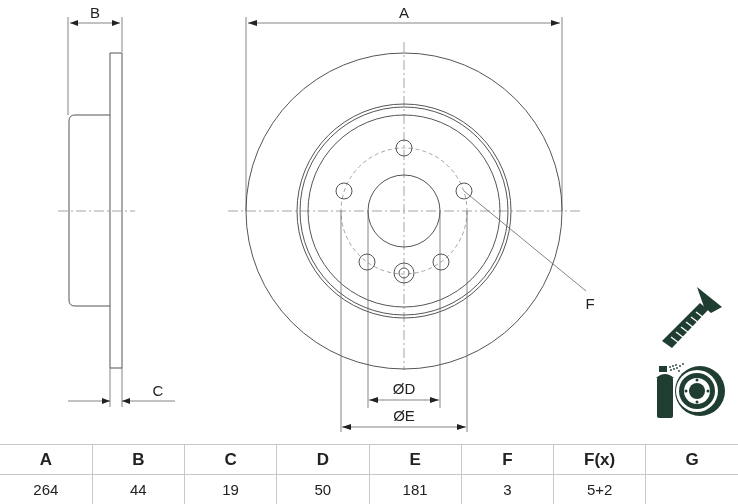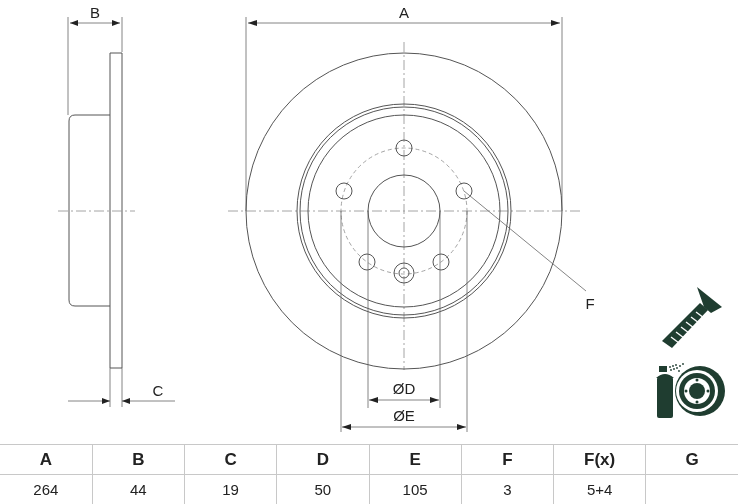--- a/index.html
+++ b/index.html
@@ -150,19 +150,19 @@
     <td>E</td>
     <td>F</td>
     <td>F(x)</td>
     <td>G</td>
   </tr>
   <tr class="val">
     <td>264</td>
     <td>44</td>
     <td>19</td>
     <td>50</td>
-    <td>105</td>
+    <td>181</td>
     <td>3</td>
-    <td>5+4</td>
+    <td>5+2</td>
     <td></td>
   </tr>
 </tbody>
   </table>
 
 </body></html>

